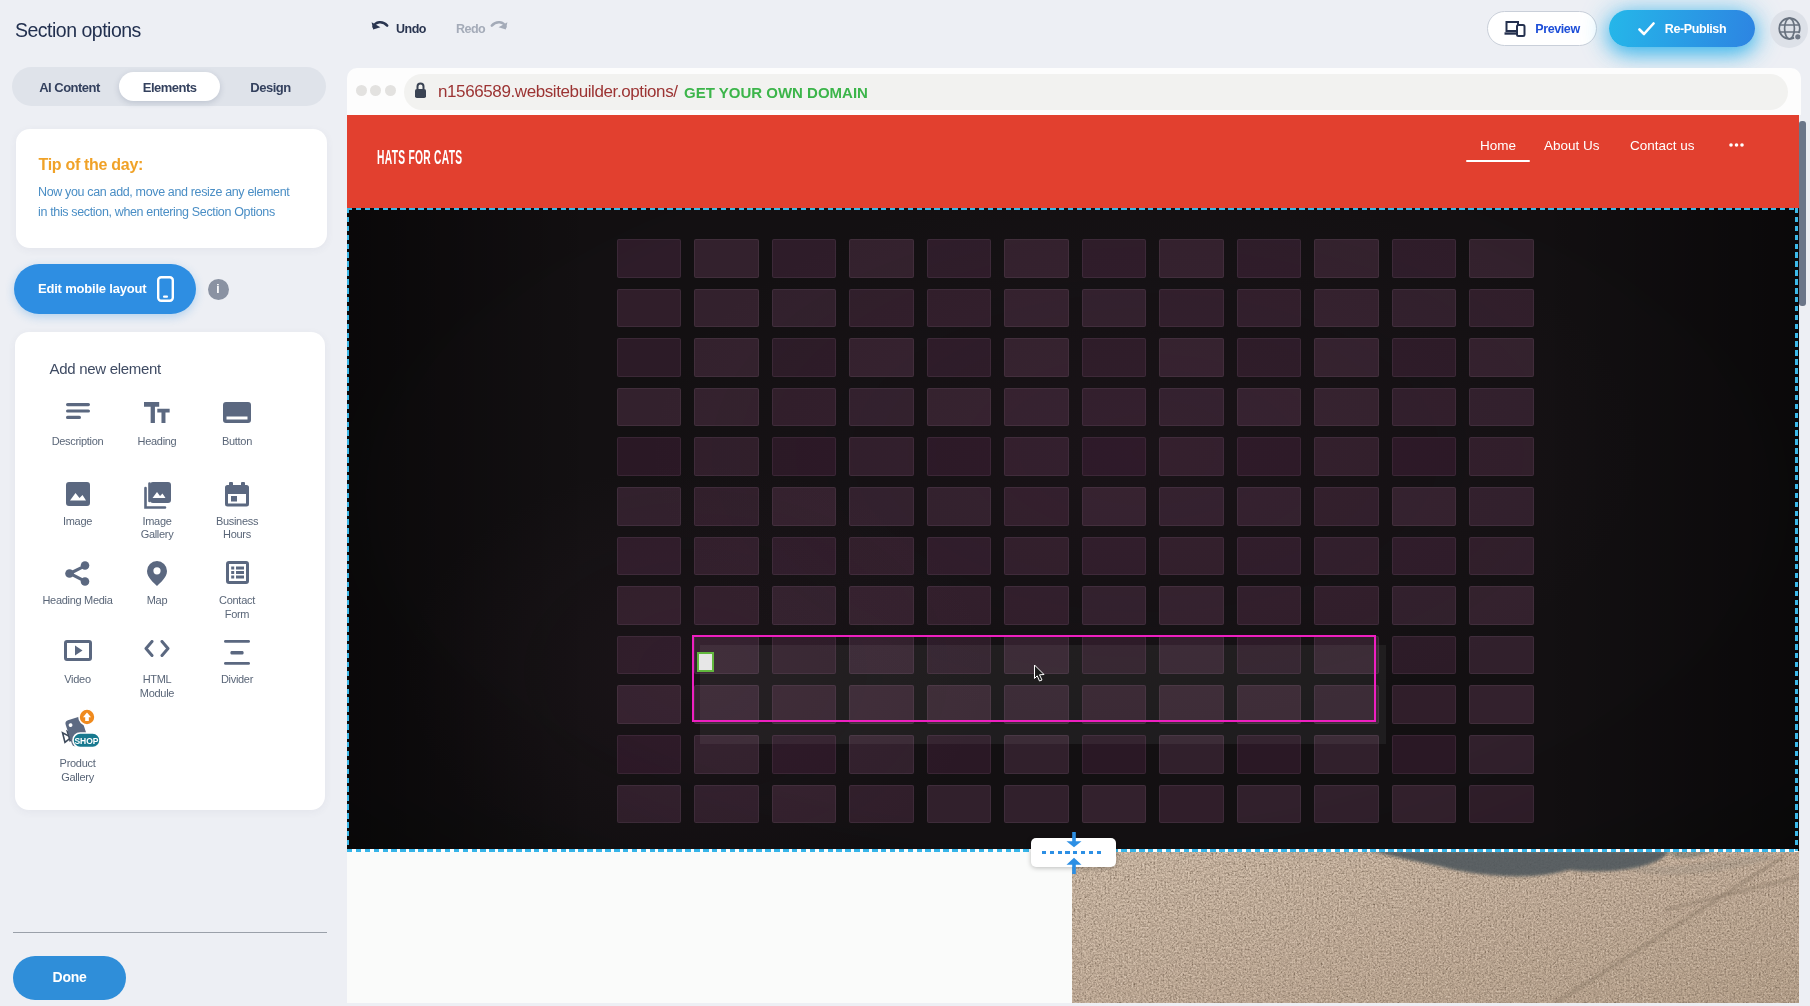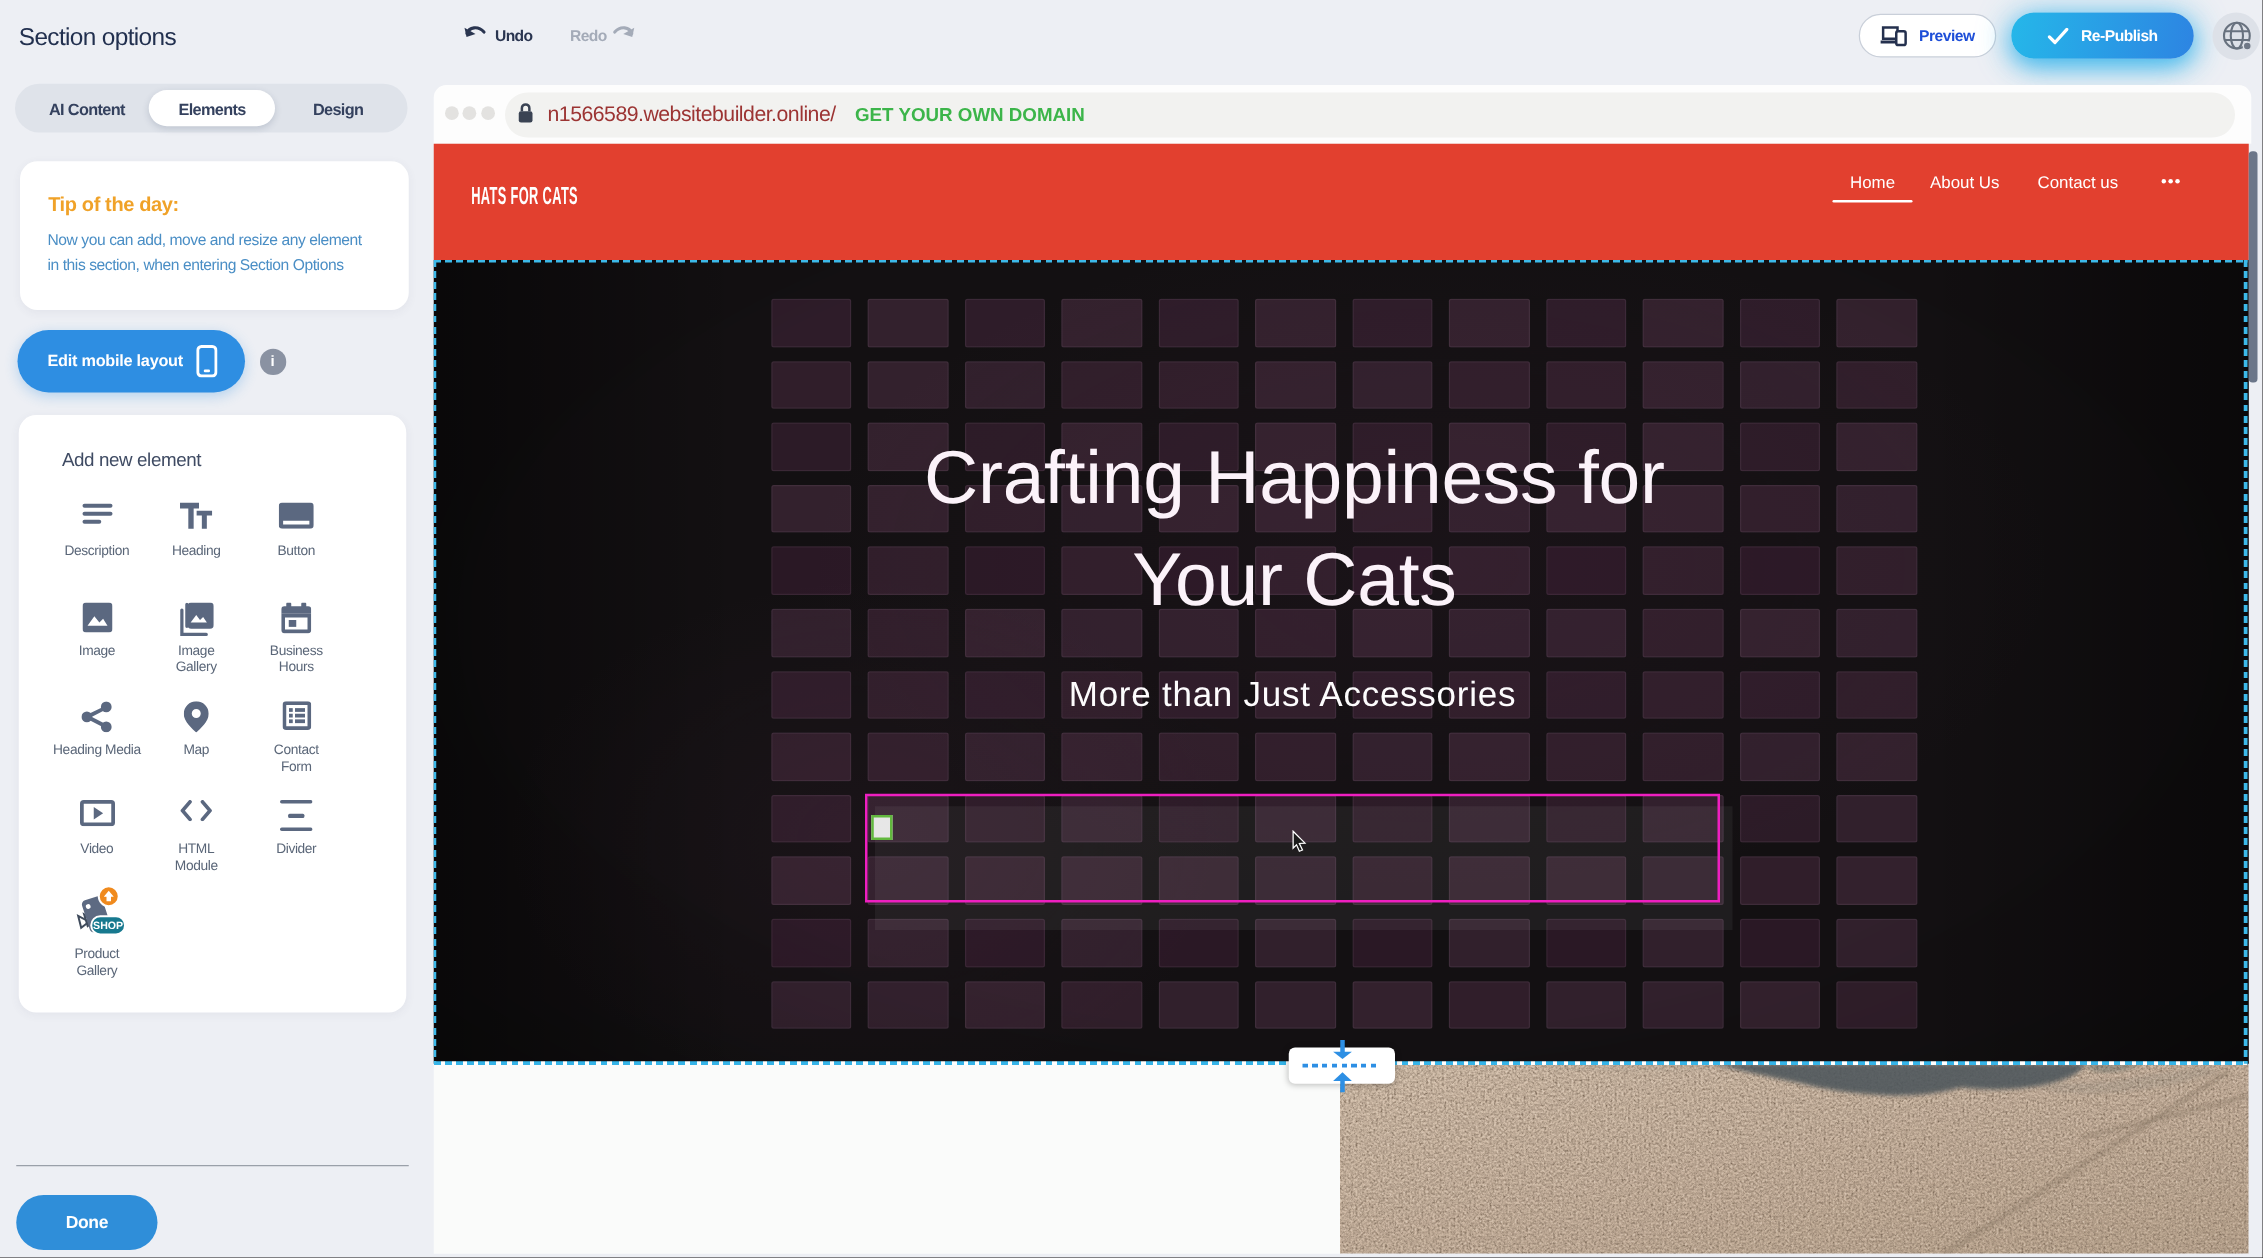--- a/index.html
+++ b/index.html
@@ -298,21 +298,21 @@
 
 <div id="chrome" class="abs"></div>
 <div class="dot" style="left:356px"></div>
 <div class="dot" style="left:370.3px"></div>
 <div class="dot" style="left:384.6px"></div>
 <div id="urlpill" class="abs"></div>
 <svg class="abs" style="left:414px;top:82px" width="13" height="17" viewBox="0 0 13 17">
   <rect x="1" y="7" width="11" height="9" rx="1.8" fill="#3a4353"></rect>
   <path d="M3.5 7 V4.5 a3 3 0 0 1 6 0 V7" fill="none" stroke="#3a4353" stroke-width="2"></path>
 </svg>
-<div id="urltext" class="abs">n1566589.websitebuilder.online/</div>
+<div id="urltext" class="abs">n1566589.websitebuilder.options/</div>
 <div id="domaintext" class="abs">GET YOUR OWN DOMAIN</div>
 
 <div id="redhdr" class="abs"></div>
 <div id="logo" class="abs">HATS FOR CATS</div>
 <div class="abs nav" style="left:1480px">Home</div>
 <div class="abs nav" style="left:1544px">About Us</div>
 <div class="abs nav" style="left:1630px">Contact us</div>
 <svg class="abs" style="left:1729px;top:142px" width="15" height="6" viewBox="0 0 15 6">
   <g fill="#fff">
       <circle cx="2" cy="3" r="1.8"></circle>
@@ -461,22 +461,20 @@
 <div class="gc" style="left:849.0px;top:784.6px;background:#301e2a"></div>
 <div class="gc" style="left:926.5px;top:784.6px;background:#31202c"></div>
 <div class="gc" style="left:1004.0px;top:784.6px;background:#31202c"></div>
 <div class="gc" style="left:1081.5px;top:784.6px;background:#33212d"></div>
 <div class="gc" style="left:1159.0px;top:784.6px;background:#301e2a"></div>
 <div class="gc" style="left:1236.5px;top:784.6px;background:#31202c"></div>
 <div class="gc" style="left:1314.0px;top:784.6px;background:#31202c"></div>
 <div class="gc" style="left:1391.5px;top:784.6px;background:#33212d"></div>
 <div class="gc" style="left:1469.0px;top:784.6px;background:#301e2a"></div>
   <div id="heroshade" class="abs"></div>
-  <div id="h1wrap" class="abs">Crafting Happiness for<br>Your Cats</div>
-  <div id="subt" class="abs">More than Just Accessories</div>
   <div id="grayover" class="abs"></div>
   <div id="pinkbox" class="abs"></div>
   <div id="greenhandle" class="abs"></div>
   <svg class="abs" style="left:686px;top:456px" width="13" height="18" viewBox="0 0 13 18">
     <path d="M1.5 1 L11 10.5 L6.5 10.8 L9 16 L6.5 17 L4.2 11.8 L1.5 14.5 Z" fill="#1b1b1b" stroke="#fff" stroke-width="1"></path>
   </svg>
 </div>
 
 <div id="botwhite" class="abs"></div>
 <div id="sand" class="abs">

